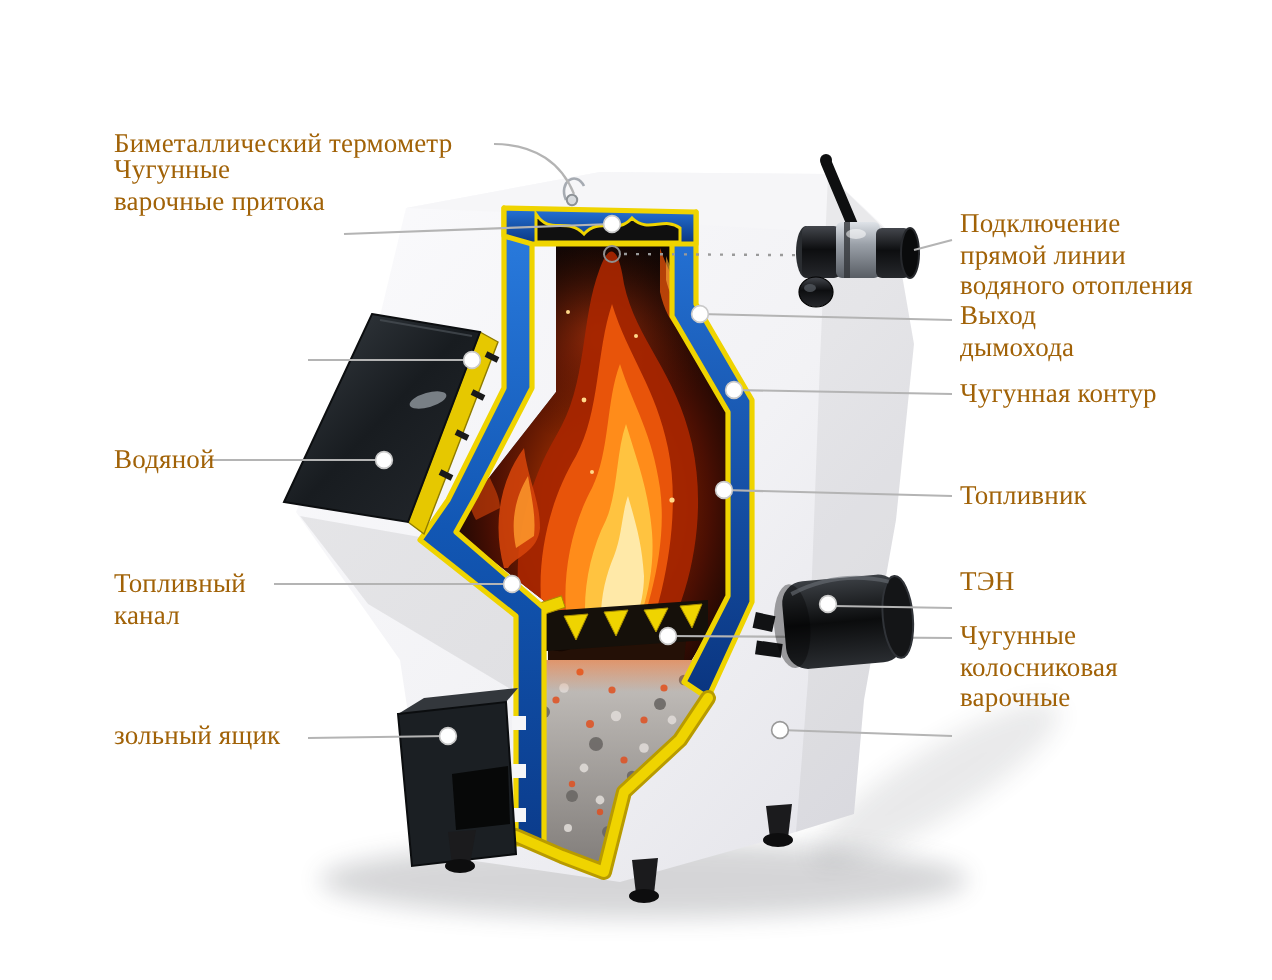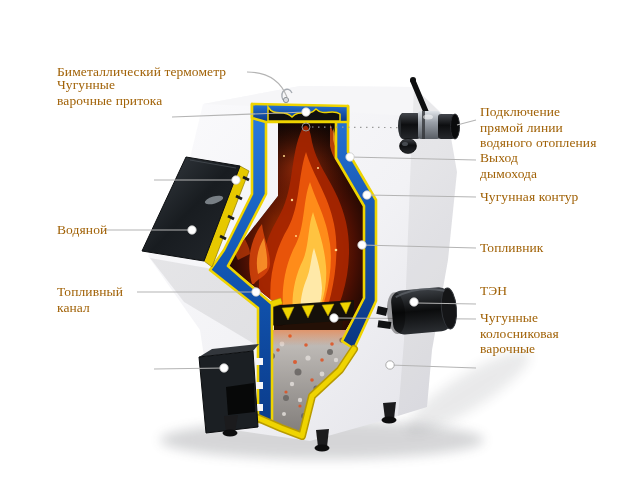--- a/index.html
+++ b/index.html
@@ -300,20 +300,21 @@
     <div>варочные притока</div>
   </div>
   <div class="lbl left" style="top:222px">
     <div>Водяной</div>
   </div>
   <div class="lbl left" style="top:284px">
     <div>Топливный</div>
     <div>канал</div>
   </div>
   <div class="lbl left" style="top:360px">
+    <div>зольный ящик</div>
   </div>
 
   <div class="lbl right" style="top:150px">
     <div>Выход</div>
     <div>дымохода</div>
   </div>
   <div class="lbl right" style="top:104px">
     <div>Подключение</div>
     <div>прямой линии</div>
     <div>водяного отопления</div>

